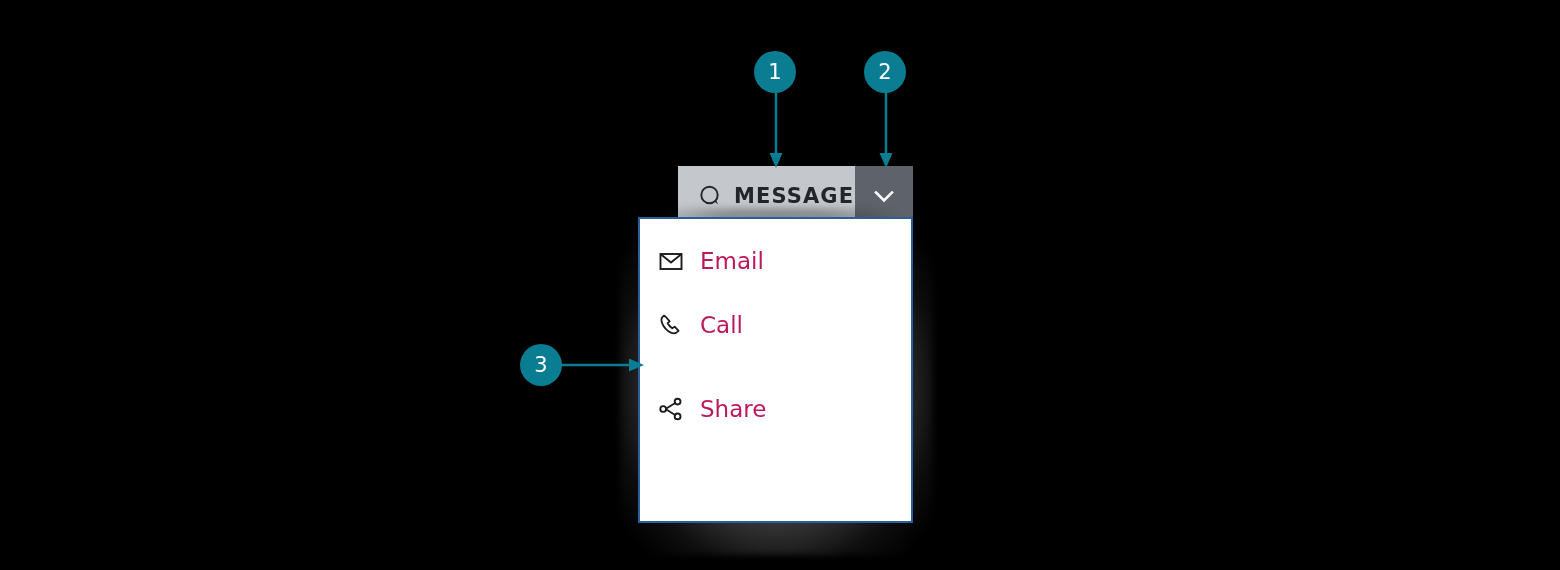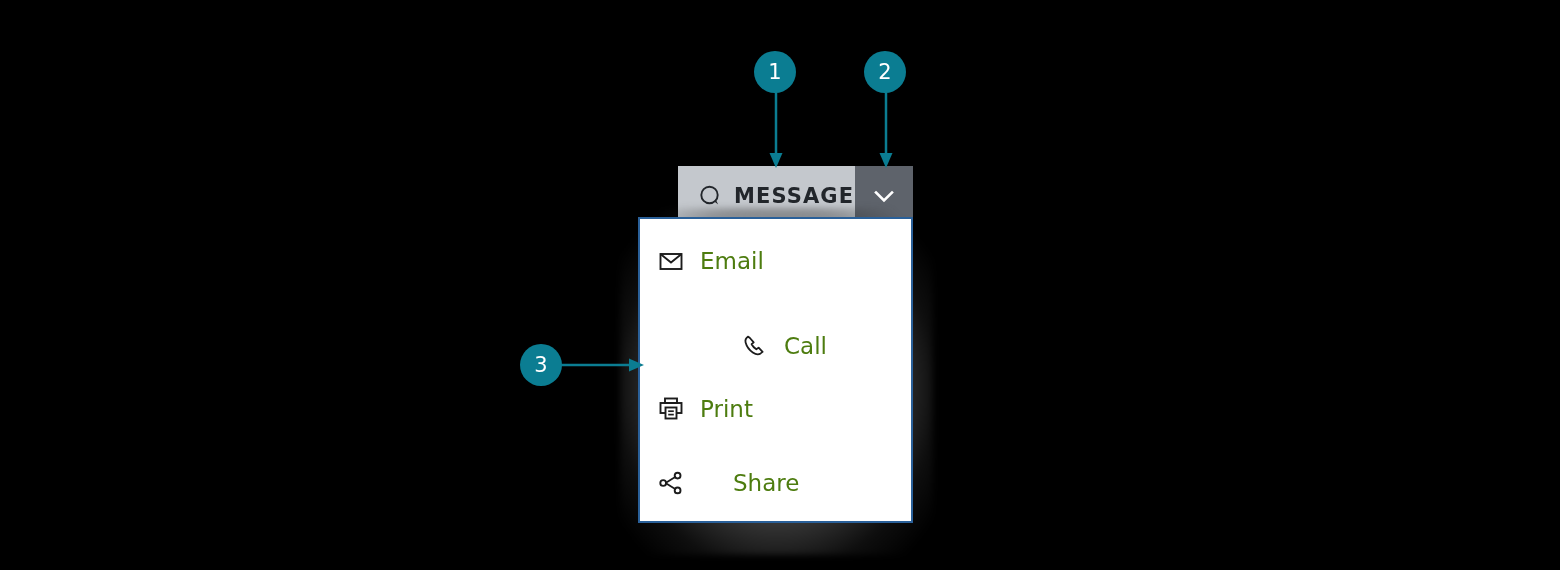--- a/index.html
+++ b/index.html
@@ -91,35 +91,35 @@
     left: 0;
     right: 0;
     height: 46px;
     display: flex;
     align-items: center;
     padding-left: 16px;
     gap: 14px;
     box-sizing: border-box;
   }
   .menu-item:nth-child(1) { top: 19px; }
-  .menu-item:nth-child(2) { top: 104px; justify-content: center; }
+  .menu-item:nth-child(2) { top: 83px; }
   .menu-item:nth-child(3) { top: 167px; }
   .menu-item:nth-child(4) { top: 241px; gap: 47px; }
 
   .mi-icon {
     flex: 0 0 30px;
     height: 30px;
     display: flex;
     align-items: center;
     justify-content: center;
   }
   .mi-icon svg { display: block; }
   .mi-label {
     font-size: 23px;
-    color: #4d7c0f;
+    color: #be185d;
     line-height: 1;
     white-space: nowrap;
   }
 
   
   .badge {
     position: absolute;
     width: 42px;
     height: 42px;
     border-radius: 50%;
@@ -217,32 +217,20 @@
 
       <li class="menu-item">
         <span class="mi-icon">
           <svg width="26" height="26" viewBox="0 0 26 26">
             <path d="M6.2 3.6 C4.2 5.0 3.0 7.2 3.6 9.4 C4.6 13.2 7.4 17.0 10.8 19.4 C13.6 21.4 16.6 21.8 18.6 20.4 L20.6 18.9 L16.6 14.6 L14.3 16.3 C12.6 15.2 10.6 13.0 9.6 11.2 L11.7 9.3 L7.9 5.0 Z" fill="none" stroke="#1c1c1c" stroke-width="1.8" stroke-linejoin="round"></path>
           </svg>
         </span>
         <span class="mi-label">Call</span>
       </li>
 
-      <li class="menu-item">
-        <span class="mi-icon">
-          <svg width="26" height="26" viewBox="0 0 26 26">
-            <rect x="7" y="2.5" width="12" height="4.5" fill="none" stroke="#1c1c1c" stroke-width="1.9"></rect>
-            <rect x="2.5" y="7" width="21" height="10" fill="none" stroke="#1c1c1c" stroke-width="1.9"></rect>
-            <rect x="7.5" y="11.5" width="11" height="11" fill="#ffffff" stroke="#1c1c1c" stroke-width="1.9"></rect>
-            <line x1="10.2" y1="15.2" x2="15.8" y2="15.2" stroke="#1c1c1c" stroke-width="1.7"></line>
-            <line x1="10.2" y1="18.6" x2="15.8" y2="18.6" stroke="#1c1c1c" stroke-width="1.7"></line>
-          </svg>
-        </span>
-        <span class="mi-label">Print</span>
-      </li>
 
       <li class="menu-item">
         <span class="mi-icon">
           <svg width="26" height="26" viewBox="0 0 26 26">
             <line x1="7.5" y1="13" x2="18" y2="6.5" stroke="#1c1c1c" stroke-width="1.8"></line>
             <line x1="7.5" y1="13" x2="18" y2="19.5" stroke="#1c1c1c" stroke-width="1.8"></line>
             <circle cx="5.2" cy="13" r="2.9" fill="none" stroke="#1c1c1c" stroke-width="1.9"></circle>
             <circle cx="19.6" cy="5.6" r="2.9" fill="none" stroke="#1c1c1c" stroke-width="1.9"></circle>
             <circle cx="19.6" cy="20.4" r="2.9" fill="none" stroke="#1c1c1c" stroke-width="1.9"></circle>
           </svg>

